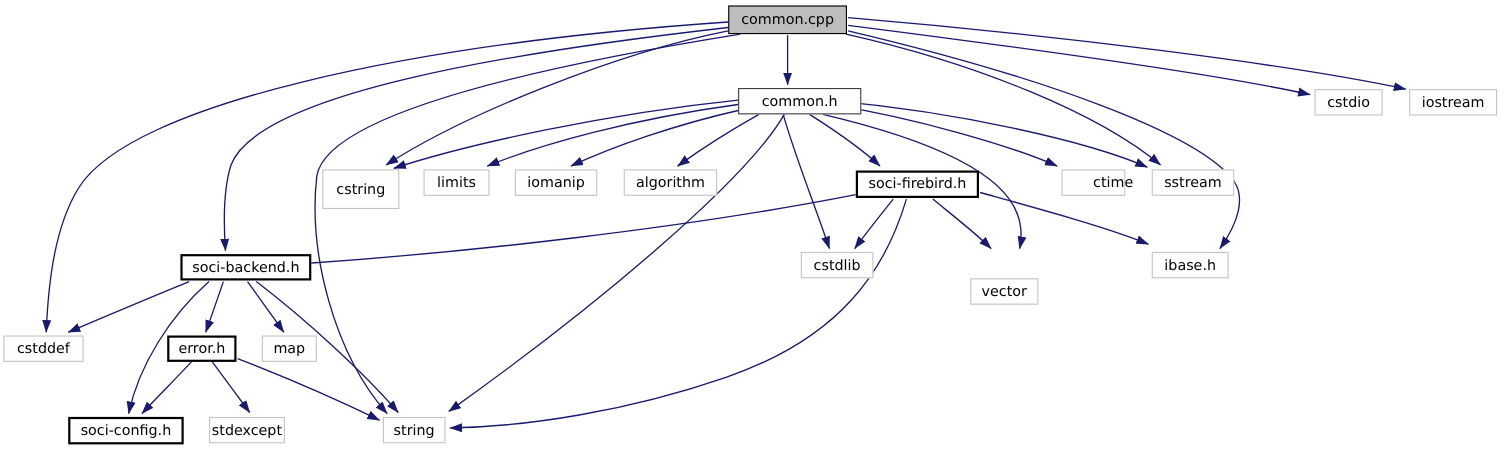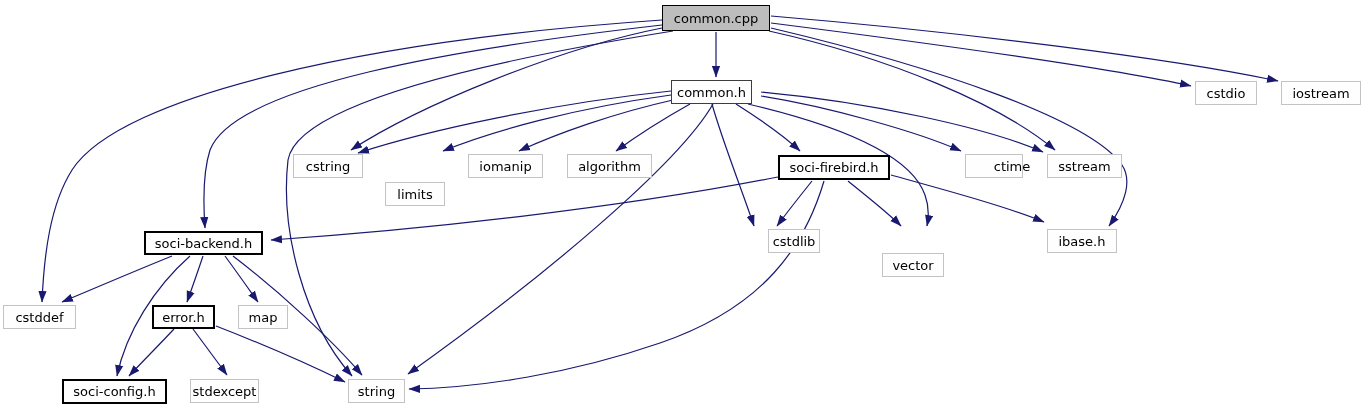--- a/index.html
+++ b/index.html
@@ -66,35 +66,35 @@
     <path marker-end="url(#arrow)" d="M203,256 C198,271 192,288 187,302"></path>
     <path marker-end="url(#arrow)" d="M225,256 C236,271 248,288 258,302"></path>
     <path marker-end="url(#arrow)" d="M190,256 C155,287 126,332 117,376"></path>
     <path marker-end="url(#arrow)" d="M233,256 C280,292 332,340 362,375"></path>
     <path marker-end="url(#arrow)" d="M174,329 C160,344 143,361 129,376"></path>
     <path marker-end="url(#arrow)" d="M193,329 C204,344 216,360 227,375"></path>
     <path marker-end="url(#arrow)" d="M216,326 C265,345 308,364 345,382"></path>
   </svg>
 
   <div class="node root" style="left:662px;top:5px;width:108px;height:26px;">common.cpp</div>
-  <div class="node docfile" style="left:671px;top:80px;width:81px;height:24px;">common.h</div>
+  <div class="node docfile" style="left:671px;top:80px;width:112px;height:24px;">common.h</div>
 
   <div class="node" style="left:1195px;top:81px;width:62px;height:24px;">cstdio</div>
   <div class="node" style="left:1281px;top:81px;width:80px;height:24px;">iostream</div>
 
-  <div class="node" style="left:293px;top:154px;width:70px;height:24px;">cstring</div>
-  <div class="node" style="left:385px;top:154px;width:60px;height:24px;margin-top:28px;">limits</div>
+  <div class="node" style="left:293px;top:154px;width:70px;height:36px;">cstring</div>
+  <div class="node" style="left:385px;top:154px;width:60px;height:24px;">limits</div>
   <div class="node" style="left:468px;top:154px;width:75px;height:24px;">iomanip</div>
   <div class="node" style="left:567px;top:154px;width:85px;height:24px;">algorithm</div>
   <div class="node project" style="left:778px;top:155px;width:112px;height:25px;">soci-firebird.h</div>
   <div class="node" style="left:965px;top:154px;width:58px;height:24px;padding-left:36px;">ctime</div>
   <div class="node" style="left:1047px;top:154px;width:75px;height:24px;">sstream</div>
 
-  <div class="node project" style="left:144px;top:231px;width:119px;height:24px;text-align:right;">soci-backend.h</div>
-  <div class="node" style="left:768px;top:229px;width:52px;height:24px;">cstdlib</div>
+  <div class="node project" style="left:164px;top:231px;width:119px;height:24px;text-align:right;">soci-backend.h</div>
+  <div class="node" style="left:728px;top:229px;width:66px;height:24px;">cstdlib</div>
   <div class="node" style="left:882px;top:229px;width:62px;height:24px;margin-top:24px;">vector</div>
   <div class="node" style="left:1047px;top:229px;width:70px;height:24px;">ibase.h</div>
 
   <div class="node" style="left:3px;top:305px;width:73px;height:24px;">cstddef</div>
   <div class="node project" style="left:152px;top:305px;width:63px;height:24px;">error.h</div>
   <div class="node" style="left:238px;top:305px;width:50px;height:24px;">map</div>
 
   <div class="node project" style="left:62px;top:379px;width:105px;height:25px;">soci-config.h</div>
   <div class="node" style="left:190px;top:379px;width:69px;height:24px;">stdexcept</div>
   <div class="node" style="left:348px;top:379px;width:57px;height:24px;">string</div>

